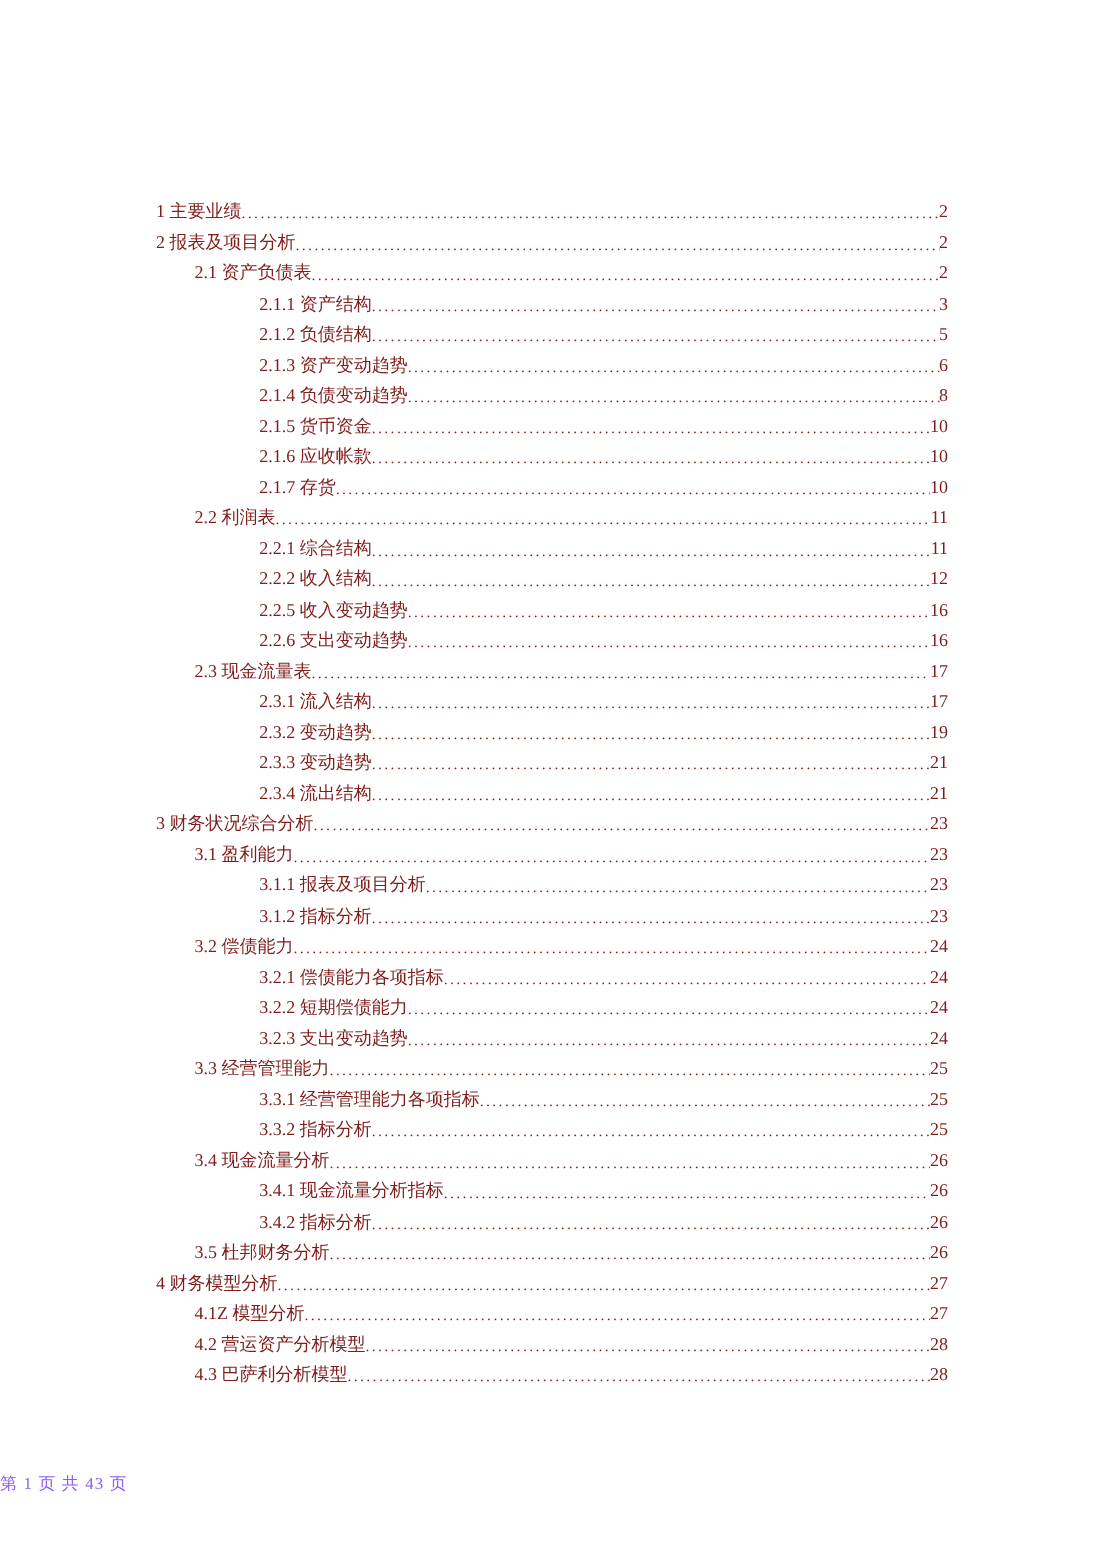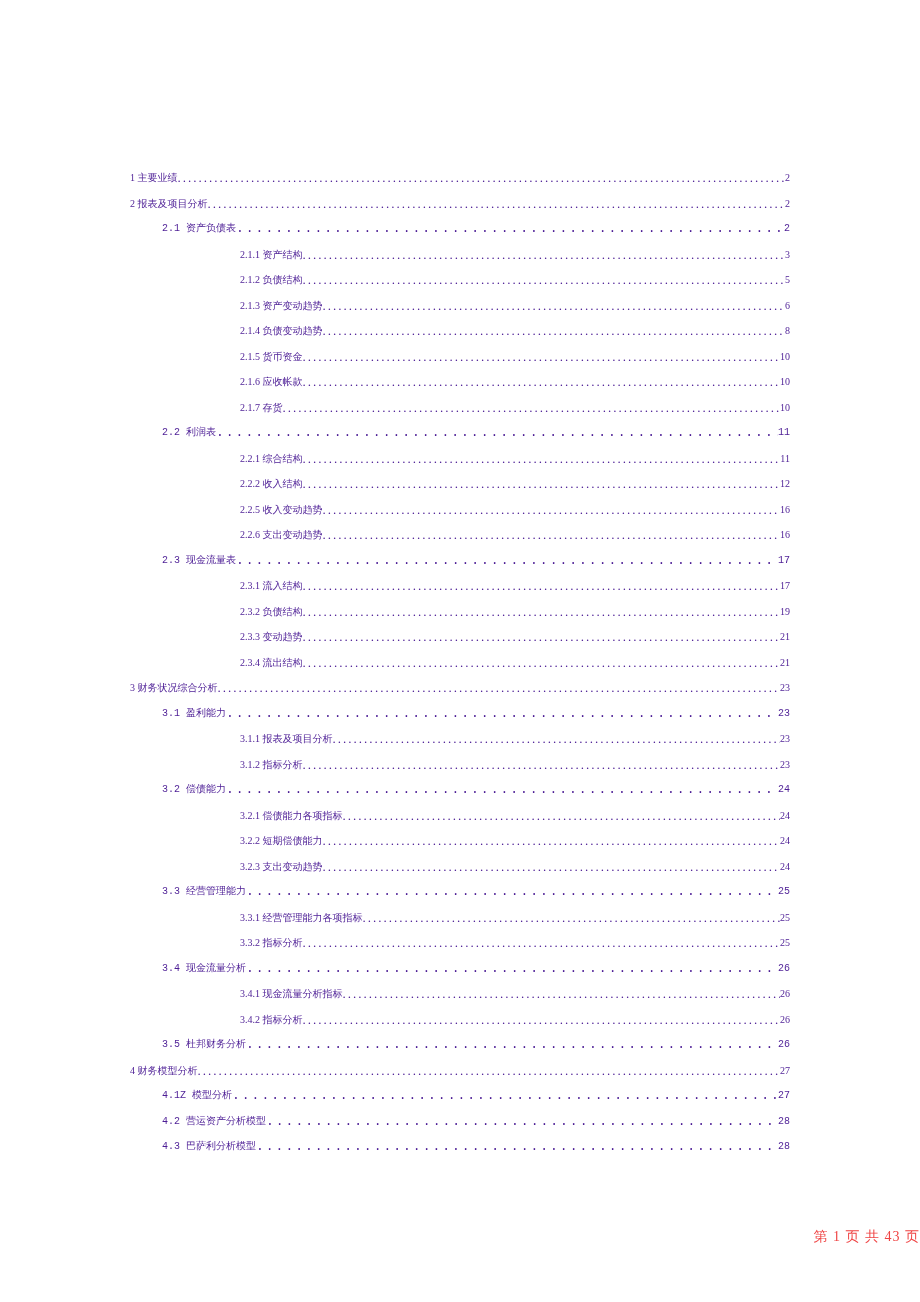--- a/index.html
+++ b/index.html
@@ -13,23 +13,23 @@
       width: 920px;
       height: 1302px;
       position: relative;
     }
     .page {
       padding: 165px 130px 0 130px;
     }
     .toc-entry {
       display: flex;
       align-items: center;
-      font-size: 10px;
+      font-size: 15px;
       line-height: 25.5px;
-      color: #4c1d95;
+      color: #7f1d1d;
       white-space: nowrap;
     }
     .toc-label {
       flex-shrink: 0;
     }
     .toc-dots {
       flex: 1;
       overflow: hidden;
       letter-spacing: 2px;
       font-size: 13px;
@@ -38,33 +38,32 @@
       content: "..................................................................................................................................................................................................................................";
     }
     .toc-page {
       flex-shrink: 0;
     }
     .level-1 {
       margin-left: 0px;
     }
     .level-2 {
       margin-left: 32px;
-      font-family: Liberation Mono, monospace;
     }
     .level-3 {
-      margin-left: 110px;
+      margin-left: 86px;
     }
     .footer {
       position: absolute;
       bottom: 56px;
       left: 0;
       right: 0;
-      text-align: right;
+      text-align: left;
       font-size: 14px;
-      color: #ef4444;
+      color: #8b5cf6;
       letter-spacing: 1px;
     }
   </style>
 </head>
 <body>
 
 <div class="page">
   <div id="toc-container">
       <div class="toc-entry level-1">
         <span class="toc-label">1 主要业绩</span>
@@ -145,21 +144,21 @@
         <span class="toc-label">2.3 现金流量表</span>
         <span class="toc-dots"></span>
         <span class="toc-page">17</span>
       </div>
       <div class="toc-entry level-3">
         <span class="toc-label">2.3.1 流入结构</span>
         <span class="toc-dots"></span>
         <span class="toc-page">17</span>
       </div>
       <div class="toc-entry level-3">
-        <span class="toc-label">2.3.2 负债结构</span>
+        <span class="toc-label">2.3.2 变动趋势</span>
         <span class="toc-dots"></span>
         <span class="toc-page">19</span>
       </div>
       <div class="toc-entry level-3">
         <span class="toc-label">2.3.3 变动趋势</span>
         <span class="toc-dots"></span>
         <span class="toc-page">21</span>
       </div>
       <div class="toc-entry level-3">
         <span class="toc-label">2.3.4 流出结构</span>

